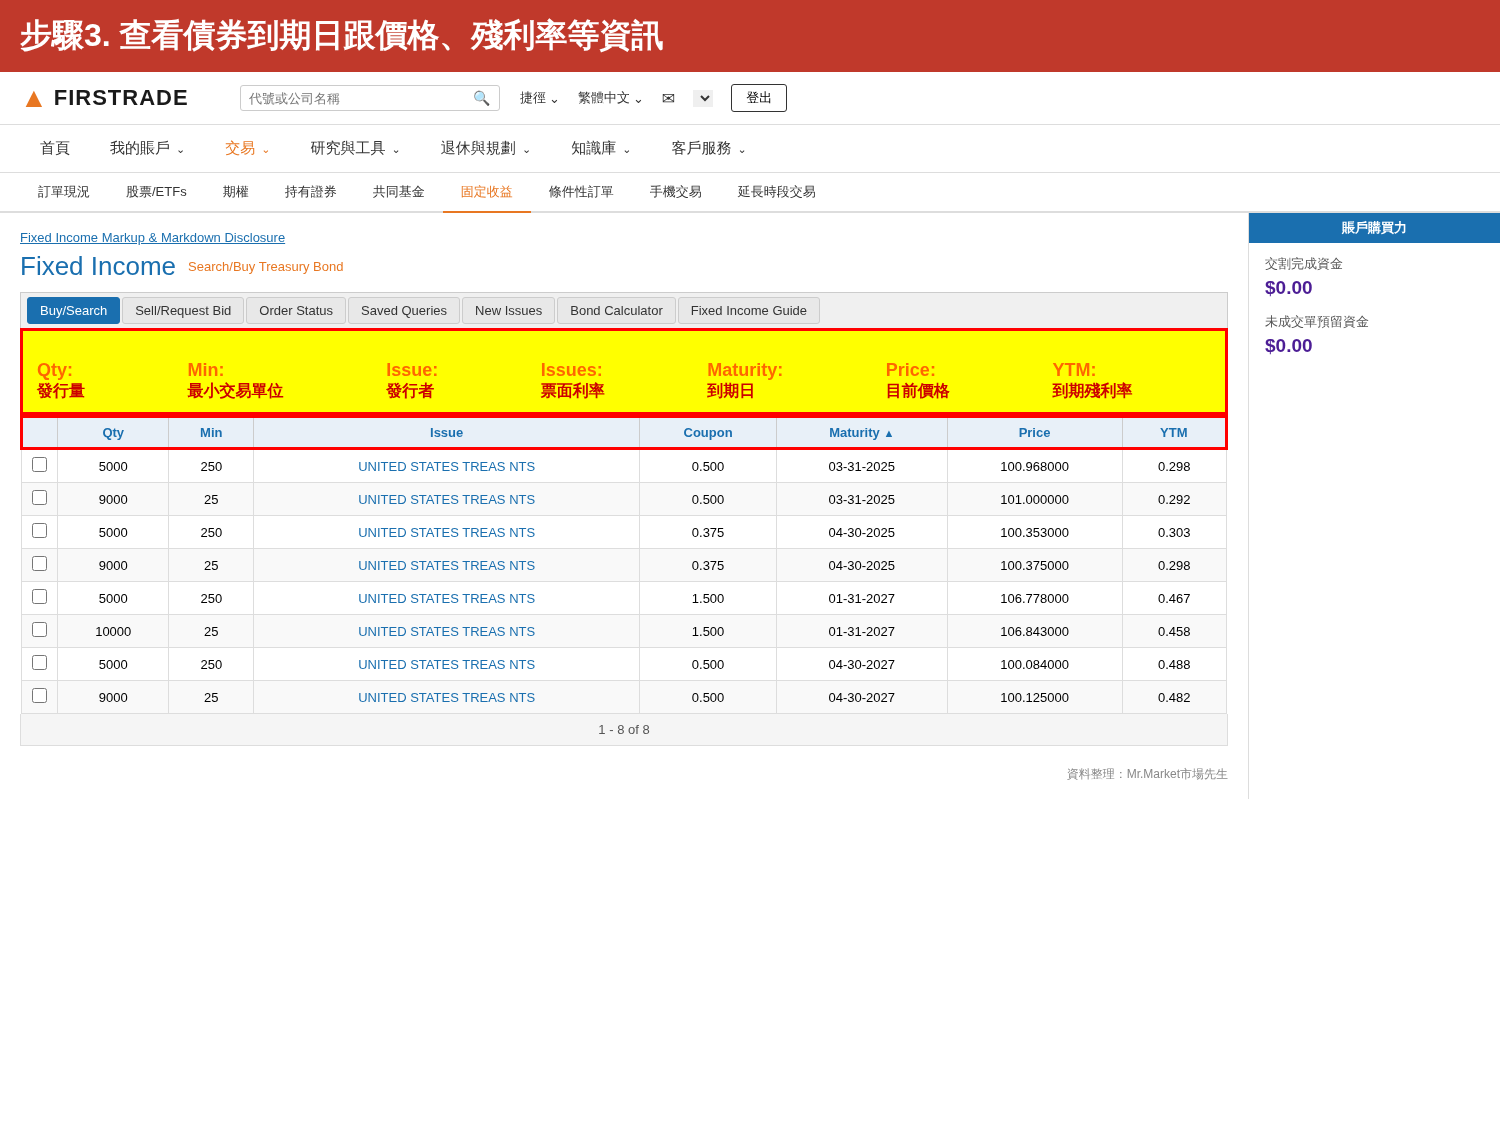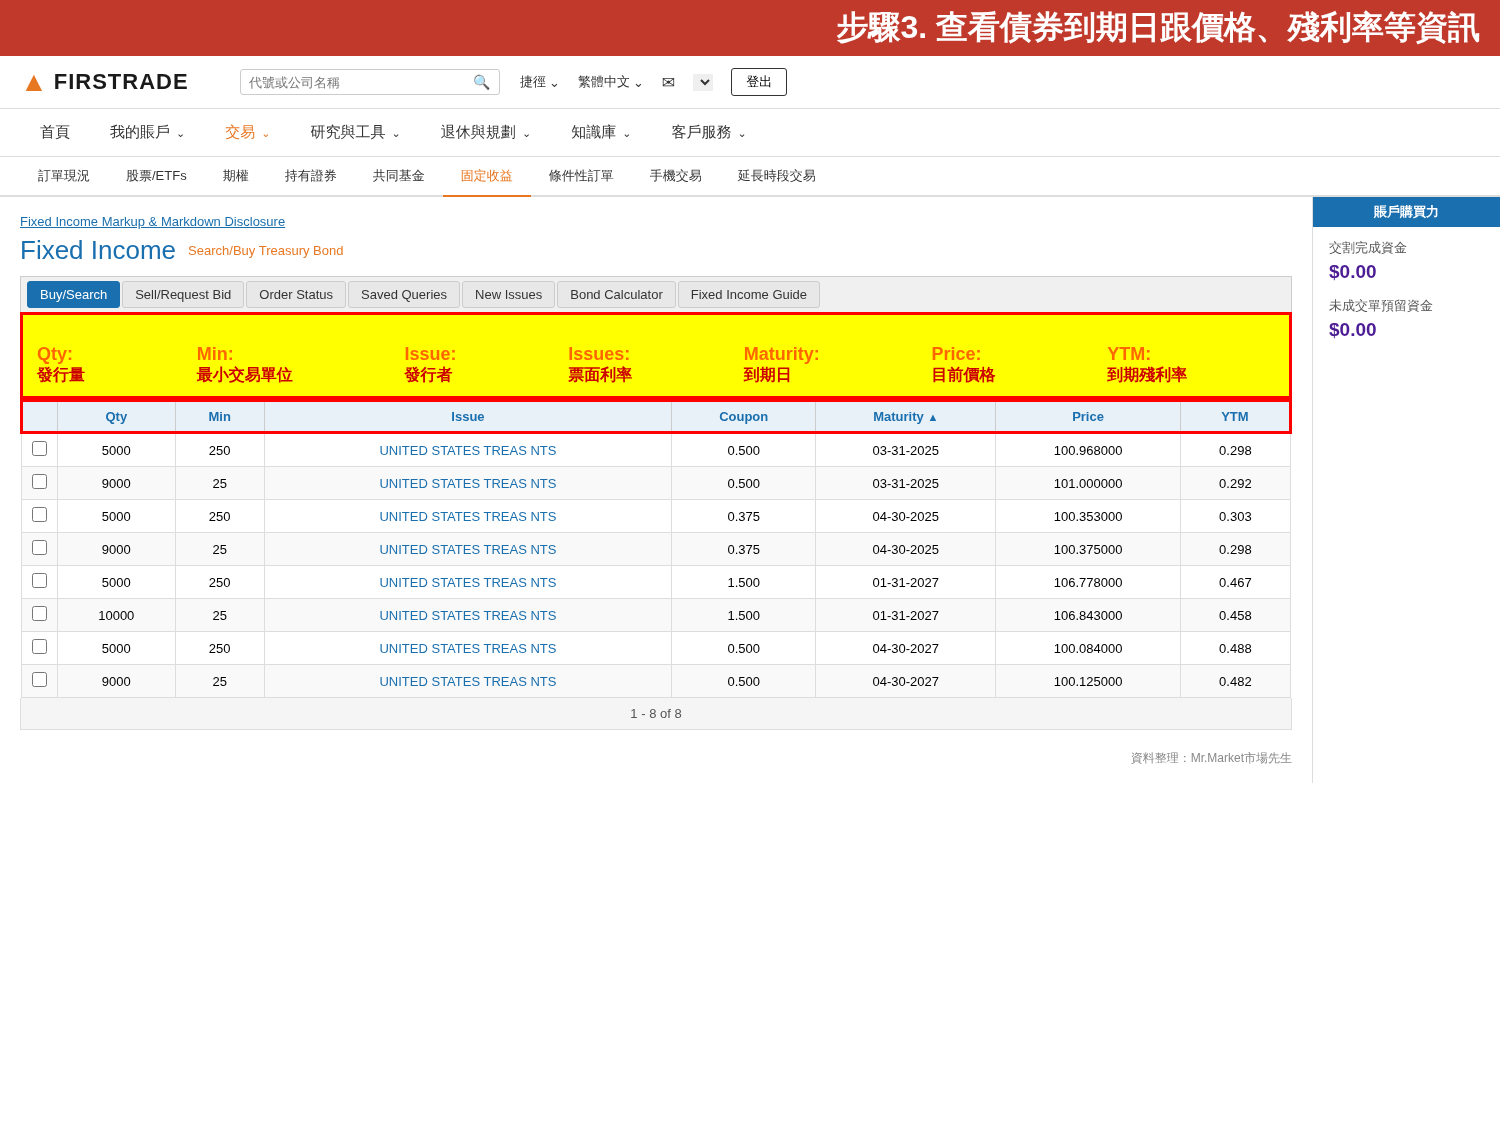--- a/index.html
+++ b/index.html
@@ -1,22 +1,22 @@
 <!DOCTYPE html>
 <html><head>
   <meta charset="utf-8">
   <style>
     * { box-sizing: border-box; margin: 0; padding: 0; }
     body { font-family: Arial, sans-serif; font-size: 14px; background: #fff; width: 1500px; }
 
     
     .banner {
       background: #c0392b;
-      text-align: right;
-      padding: 6px 20px;
+      text-align: left;
+      padding: 14px 20px;
       color: #fff;
     }
     .banner-text {
       font-size: 32px;
       font-weight: bold;
       color: #fff;
     }
 
     
     .header {
@@ -124,21 +124,21 @@
     
     .page-content {
       display: flex;
       gap: 0;
     }
     .main-content {
       flex: 1;
       padding: 16px 20px;
     }
     .sidebar {
-      width: 188px;
+      width: 252px;
       border-left: 1px solid #ddd;
       padding: 16px;
       font-size: 13px;
     }
 
     
     .disclosure-link {
       color: #1a6faf;
       font-size: 13px;
       cursor: pointer;

